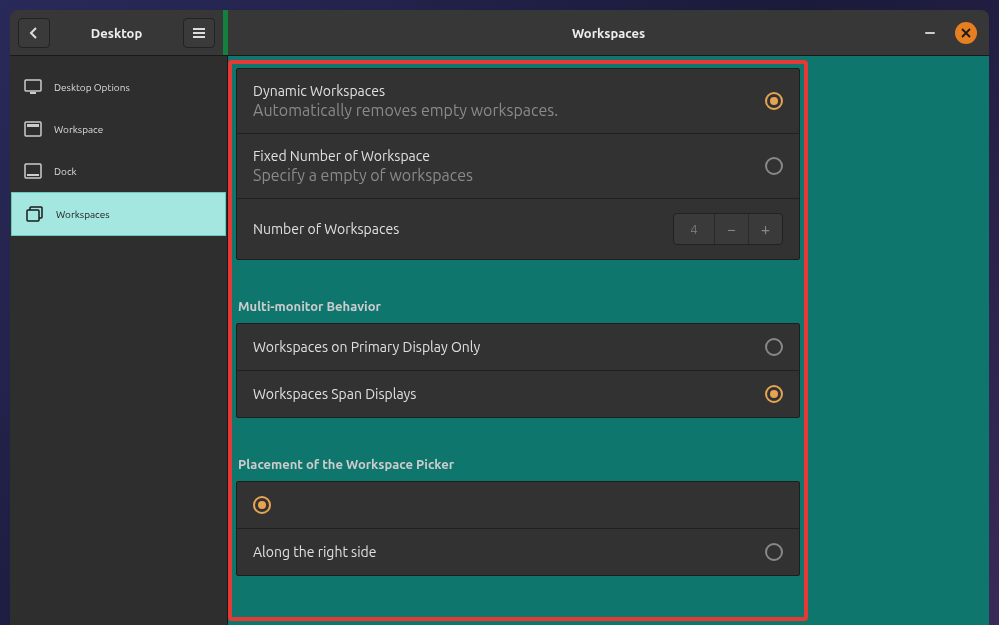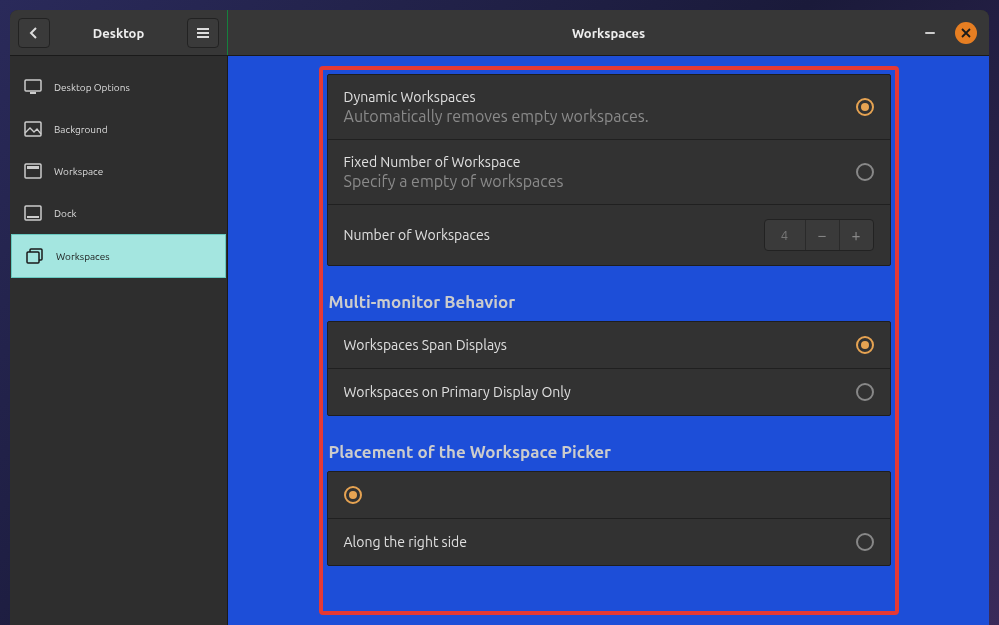--- a/index.html
+++ b/index.html
@@ -27,21 +27,21 @@
   display: flex;
   height: 46px;
   background: #373737;
   border-bottom: 1px solid #1a1a1a;
 }
 .titlebar-left {
   width: 218px;
   display: flex;
   align-items: center;
   padding: 8px 8px;
-  border-right: 1px solid #15803d;
+  border-right: 5px solid #15803d;
   position: relative;
 }
 .back-btn {
   width: 32px;
   height: 30px;
   background: #3a3a3a;
   border: 1px solid #222;
   border-radius: 4px;
   display: flex;
   align-items: center;
@@ -132,25 +132,25 @@
   color: #1a1a1a;
   border: 1px solid #68c9c0;
   margin: 0 1px;
 }
 .sidebar-icon {
   width: 18px; height: 18px; flex-shrink: 0;
 }
 .sidebar-icon svg { width: 100%; height: 100%; }
 .content {
   flex: 1;
-  background: #1d4ed8;
+  background: #0f766e;
   overflow-y: auto;
-  padding: 10px 0;
-  display: flex;
-  justify-content: center;
+  padding: 4px 0;
+  display: flex;
+  justify-content: flex-start;
 }
 .content-inner {
   width: 580px;
   padding-bottom: 20px;
 }
 .highlight-border {
   border: 4px solid #e53935;
   border-radius: 4px;
   padding: 4px;
 }
@@ -215,23 +215,23 @@
   align-items: center;
   justify-content: center;
   color: #888;
   font-size: 16px;
   cursor: pointer;
   border-left: 1px solid #2a2a2a;
 }
 .stepper-btn:first-of-type { border-left: none; }
 .section-title {
   color: #ccc;
-  font-size: 17px;
+  font-size: 13px;
   font-weight: 700;
-  margin: 26px 0 10px 2px;
+  margin: 39px 0 10px 2px;
 }
 </style>
 </head>
 <body>
 
 <div class="window">
   <div class="titlebar">
     <div class="titlebar-left">
       <div class="back-btn">
         <svg viewBox="0 0 12 12">
@@ -268,29 +268,20 @@
               <rect x="1" y="2" width="16" height="11" rx="1" fill="none" stroke="#ccc" stroke-width="1.5"></rect>
               <rect x="6" y="14" width="6" height="2" fill="#ccc"></rect>
             </svg>
         </span>
         <span>Desktop Options</span>
       </div>
       <div class="sidebar-item">
         <span class="sidebar-icon">
           <svg viewBox="0 0 18 18">
               <rect x="1" y="2" width="16" height="14" rx="1" fill="none" stroke="#ccc" stroke-width="1.5"></rect>
-              <path d="M1 13 L6 8 L10 12 L13 9 L17 14" fill="none" stroke="#ccc" stroke-width="1.3"></path>
-            </svg>
-        </span>
-        <span>Background</span>
-      </div>
-      <div class="sidebar-item">
-        <span class="sidebar-icon">
-          <svg viewBox="0 0 18 18">
-              <rect x="1" y="2" width="16" height="14" rx="1" fill="none" stroke="#ccc" stroke-width="1.5"></rect>
               <rect x="3" y="4" width="12" height="3" fill="#ccc"></rect>
             </svg>
         </span>
         <span>Workspace</span>
       </div>
       <div class="sidebar-item">
         <span class="sidebar-icon">
           <svg viewBox="0 0 18 18">
               <rect x="1" y="2" width="16" height="14" rx="1" fill="none" stroke="#ccc" stroke-width="1.5"></rect>
               <rect x="3" y="12" width="12" height="2" fill="#ccc"></rect>
@@ -336,29 +327,29 @@
               <div class="stepper-btn">−</div>
               <div class="stepper-btn">+</div>
             </div>
           </div>
         </div>
 
         <div class="section-title">Multi-monitor Behavior</div>
         <div class="section-group">
           <div class="row">
             <div class="row-labels">
+              <div class="row-title">Workspaces on Primary Display Only</div>
+            </div>
+            <div class="radio"></div>
+          </div>
+          <div class="row">
+            <div class="row-labels">
               <div class="row-title">Workspaces Span Displays</div>
             </div>
             <div class="radio selected"></div>
-          </div>
-          <div class="row">
-            <div class="row-labels">
-              <div class="row-title">Workspaces on Primary Display Only</div>
-            </div>
-            <div class="radio"></div>
           </div>
         </div>
 
         <div class="section-title">Placement of the Workspace Picker</div>
         <div class="section-group">
           <div class="row">
             <div class="radio selected"></div>
           </div>
           <div class="row">
             <div class="row-labels">

